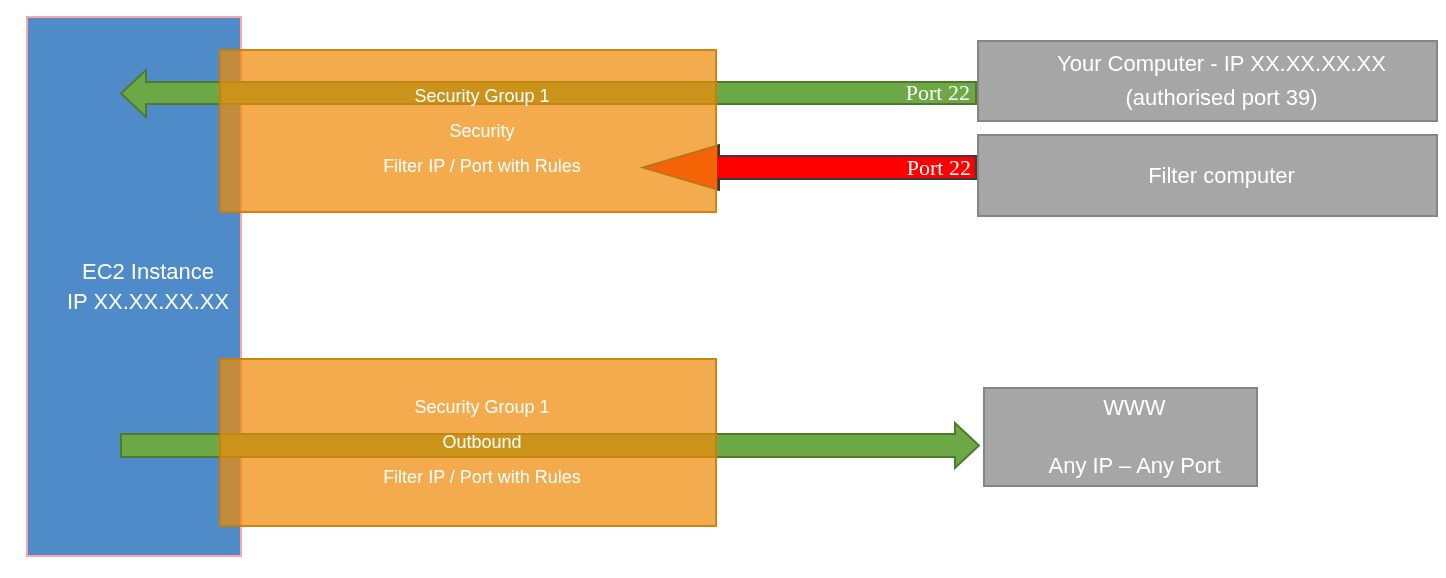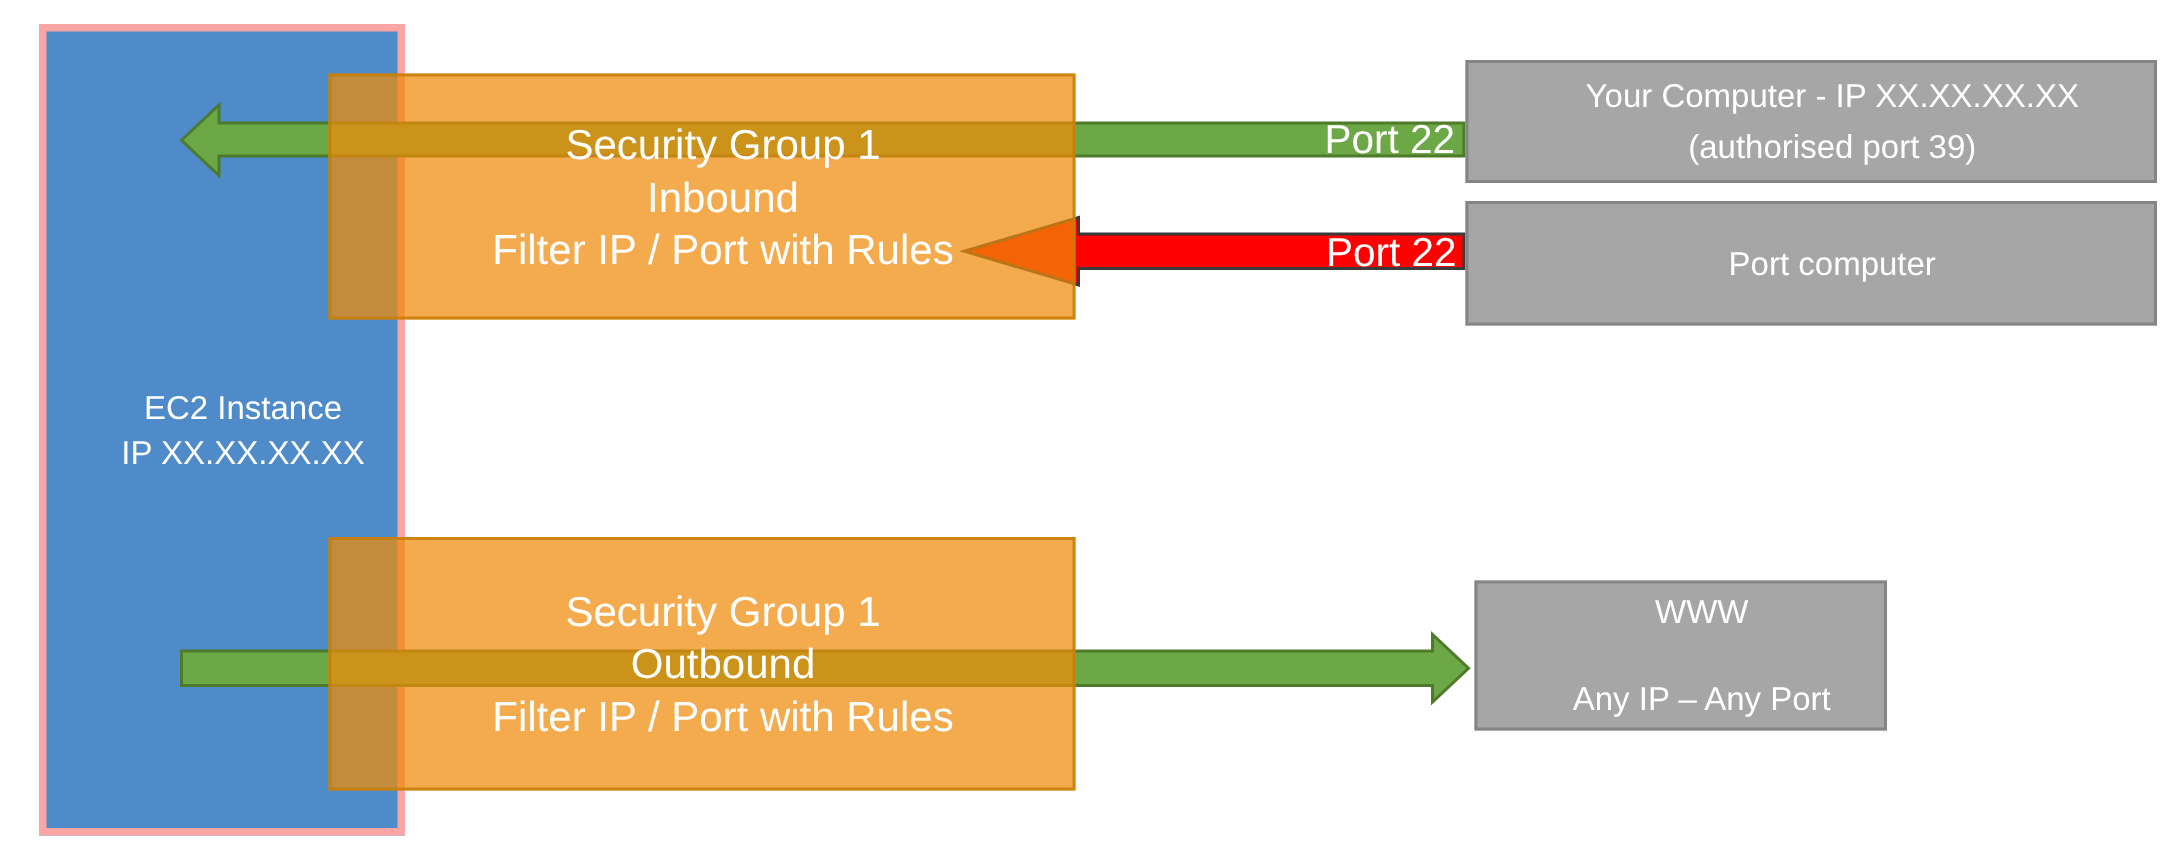--- a/index.html
+++ b/index.html
@@ -6,42 +6,42 @@
   .canvas{
     position:relative;width:1446px;height:578px;background:#ffffff;
     font-family:"Liberation Sans",sans-serif;overflow:hidden;
   }
   .box{
     position:absolute;box-sizing:border-box;
     display:flex;flex-direction:column;justify-content:center;align-items:center;
     text-align:center;color:#ffffff;padding-left:28px;
   }
   .box-blue{
-    left:26px;top:16px;width:244px;height:541px;
-    background:#4E8BC8;border:5px solid #fca5a5;
+    left:26px;top:16px;width:216px;height:541px;
+    background:#4E8BC8;border:2px solid #fca5a5;
     z-index:1;font-size:22px;line-height:30px;
   }
   .box-orange{
     background:rgba(240,139,8,0.72);
     border:2px solid rgba(198,124,6,0.85);
-    z-index:3;font-size:28px;line-height:35px;
+    z-index:3;font-size:18px;line-height:35px;
   }
   .sg-inbound{left:219px;top:49px;width:498px;height:164px;}
   .sg-outbound{left:219px;top:358px;width:498px;height:169px;}
   .box-gray{
     background:#A6A6A6;border:2px solid #858585;
     z-index:2;font-size:22px;line-height:34px;
   }
   .your-computer{left:977px;top:40px;width:461px;height:82px;}
   .other-computer{left:977px;top:134px;width:461px;height:83px;}
   .www{left:983px;top:387px;width:275px;height:100px;gap:24px;}
   .arrows{position:absolute;left:0;top:0;z-index:2;}
   .arrow-label{
     position:absolute;z-index:4;color:#ffffff;
-    font-size:27px;line-height:24px;white-space:nowrap;
+    font-size:22px;line-height:24px;white-space:nowrap;font-family:Liberation Serif, serif;
   }
   .label-port22-allowed{top:81px;right:476px;}
   .label-port22-blocked{top:156px;right:475px;}
   .label-anyport{top:434px;right:492px;margin-top:24px;}
 </style>
 </head>
 <body>
 
 <div class="canvas">
 
@@ -54,37 +54,37 @@
     <polygon points="121,434 955,434 955,423 979,445.5 955,468 955,457 121,457" fill="#6DA846" stroke="#4E7B2B" stroke-width="2" stroke-linejoin="miter"></polygon>
   </svg>
 
   <div class="box box-blue">
     <div>EC2 Instance</div>
     <div>IP XX.XX.XX.XX</div>
   </div>
 
   <div class="box box-orange sg-inbound">
     <div>Security Group 1</div>
-    <div>Inbound</div>
+    <div>Security</div>
     <div>Filter IP / Port with Rules</div>
   </div>
 
   <div class="box box-orange sg-outbound">
     <div>Security Group 1</div>
     <div>Outbound</div>
     <div>Filter IP / Port with Rules</div>
   </div>
 
   <div class="box box-gray your-computer">
     <div>Your Computer - IP XX.XX.XX.XX</div>
     <div>(authorised port 39)</div>
   </div>
 
   <div class="box box-gray other-computer">
-    <div>Port computer</div>
+    <div>Filter computer</div>
   </div>
 
   <div class="box box-gray www">
     <div>WWW</div>
     <div>Any IP – Any Port</div>
   </div>
 
   <div class="arrow-label label-port22-allowed">Port 22</div>
   <div class="arrow-label label-port22-blocked">Port 22</div>
   <div class="arrow-label label-anyport">Any Port</div>

